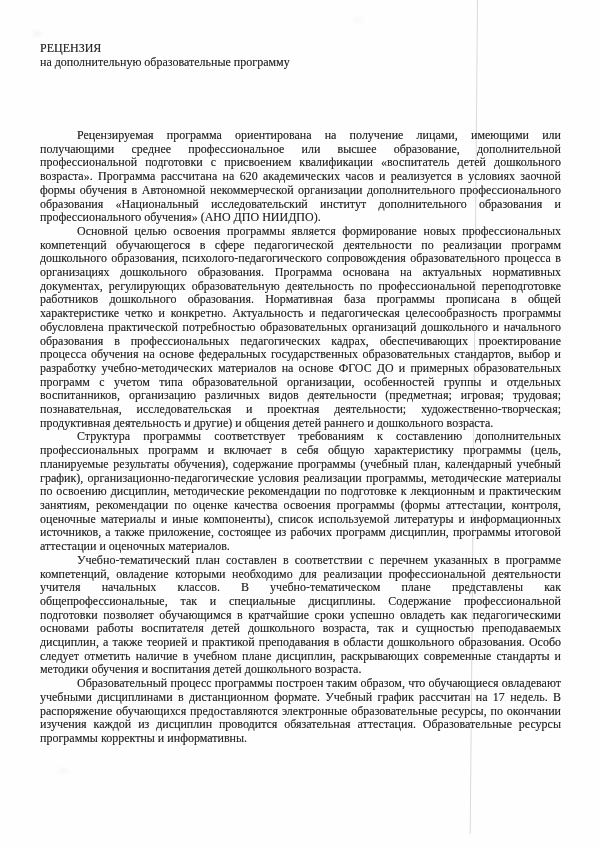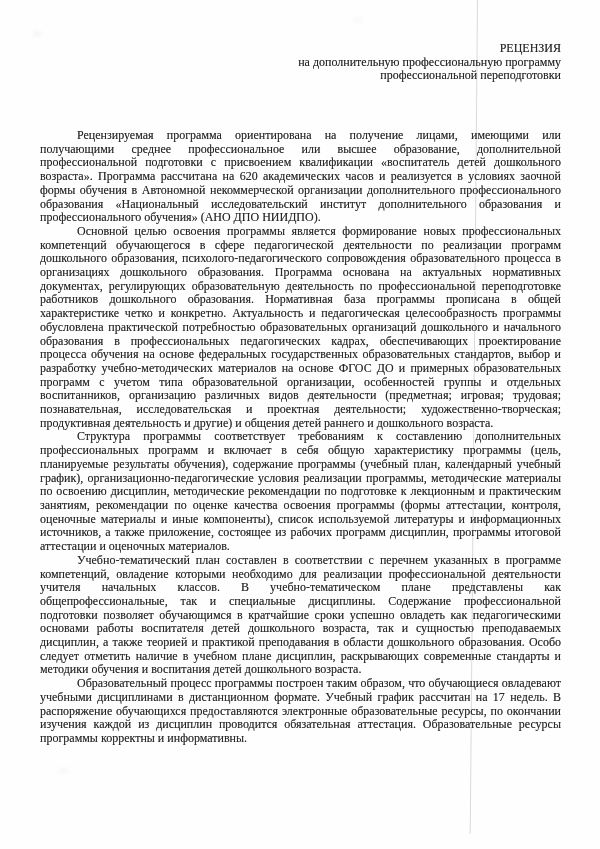--- a/index.html
+++ b/index.html
@@ -38,21 +38,21 @@
   }
   .smudge-1 { left: 33px;  top: 31px;  width: 8px;  height: 5px; opacity: 0.10; }
   .smudge-2 { left: 352px; top: 18px;  width: 11px; height: 4px; opacity: 0.07; }
   .smudge-3 { left: 59px;  top: 768px; width: 9px;  height: 5px; opacity: 0.07; }
 
   .title-block {
     position: absolute;
     top: 42px;
     left: 40px;
     width: 521px;
-    text-align: right;
+    text-align: left;
     font-size: 12px;
     line-height: 13.7px;
   }
   .title-block .title-line {
     margin: 0;
     font-weight: normal;
   }
   .body-block {
     position: absolute;
     top: 129px;
@@ -73,22 +73,21 @@
 
 <div class="page">
 
   <div class="fold-line"></div>
   <div class="smudge smudge-1"></div>
   <div class="smudge smudge-2"></div>
   <div class="smudge smudge-3"></div>
 
   <div class="title-block">
     <div class="title-line">РЕЦЕНЗИЯ</div>
-    <div class="title-line">на дополнительную профессиональную программу</div>
-    <div class="title-line">профессиональной переподготовки</div>
+    <div class="title-line">на дополнительную образовательные программу</div>
   </div>
 
   <div class="body-block">
     <p>Рецензируемая программа ориентирована на получение лицами, имеющими или получающими среднее профессиональное или высшее образование, дополнительной профессиональной подготовки с присвоением квалификации «воспитатель детей дошкольного возраста». Программа рассчитана на 620 академических часов и реализуется в условиях заочной формы обучения в Автономной некоммерческой организации дополнительного профессионального образования «Национальный исследовательский институт дополнительного образования и профессионального обучения» (АНО ДПО НИИДПО).</p>
     <p>Основной целью освоения программы является формирование новых профессиональных компетенций обучающегося в сфере педагогической деятельности по реализации программ дошкольного образования, психолого-педагогического сопровождения образовательного процесса в организациях дошкольного образования. Программа основана на актуальных нормативных документах, регулирующих образовательную деятельность по профессиональной переподготовке работников дошкольного образования. Нормативная база программы прописана в общей характеристике четко и конкретно. Актуальность и педагогическая целесообразность программы обусловлена практической потребностью образовательных организаций дошкольного и начального образования в профессиональных педагогических кадрах, обеспечивающих проектирование процесса обучения на основе федеральных государственных образовательных стандартов, выбор и разработку учебно-методических материалов на основе ФГОС ДО и примерных образовательных программ с учетом типа образовательной организации, особенностей группы и отдельных воспитанников, организацию различных видов деятельности (предметная; игровая; трудовая; познавательная, исследовательская и проектная деятельности; художественно-творческая; продуктивная деятельность и другие) и общения детей раннего и дошкольного возраста.</p>
     <p>Структура программы соответствует требованиям к составлению дополнительных профессиональных программ и включает в себя общую характеристику программы (цель, планируемые результаты обучения), содержание программы (учебный план, календарный учебный график), организационно-педагогические условия реализации программы, методические материалы по освоению дисциплин, методические рекомендации по подготовке к лекционным и практическим занятиям, рекомендации по оценке качества освоения программы (формы аттестации, контроля, оценочные материалы и иные компоненты), список используемой литературы и информационных источников, а также приложение, состоящее из рабочих программ дисциплин, программы итоговой аттестации и оценочных материалов.</p>
     <p>Учебно-тематический план составлен в соответствии с перечнем указанных в программе компетенций, овладение которыми необходимо для реализации профессиональной деятельности учителя начальных классов. В учебно-тематическом плане представлены как общепрофессиональные, так и специальные дисциплины. Содержание профессиональной подготовки позволяет обучающимся в кратчайшие сроки успешно овладеть как педагогическими основами работы воспитателя детей дошкольного возраста, так и сущностью преподаваемых дисциплин, а также теорией и практикой преподавания в области дошкольного образования. Особо следует отметить наличие в учебном плане дисциплин, раскрывающих современные стандарты и методики обучения и воспитания детей дошкольного возраста.</p>
     <p>Образовательный процесс программы построен таким образом, что обучающиеся овладевают учебными дисциплинами в дистанционном формате. Учебный график рассчитан на 17 недель. В распоряжение обучающихся предоставляются электронные образовательные ресурсы, по окончании изучения каждой из дисциплин проводится обязательная аттестация. Образовательные ресурсы программы корректны и информативны.</p>
   </div>
 

